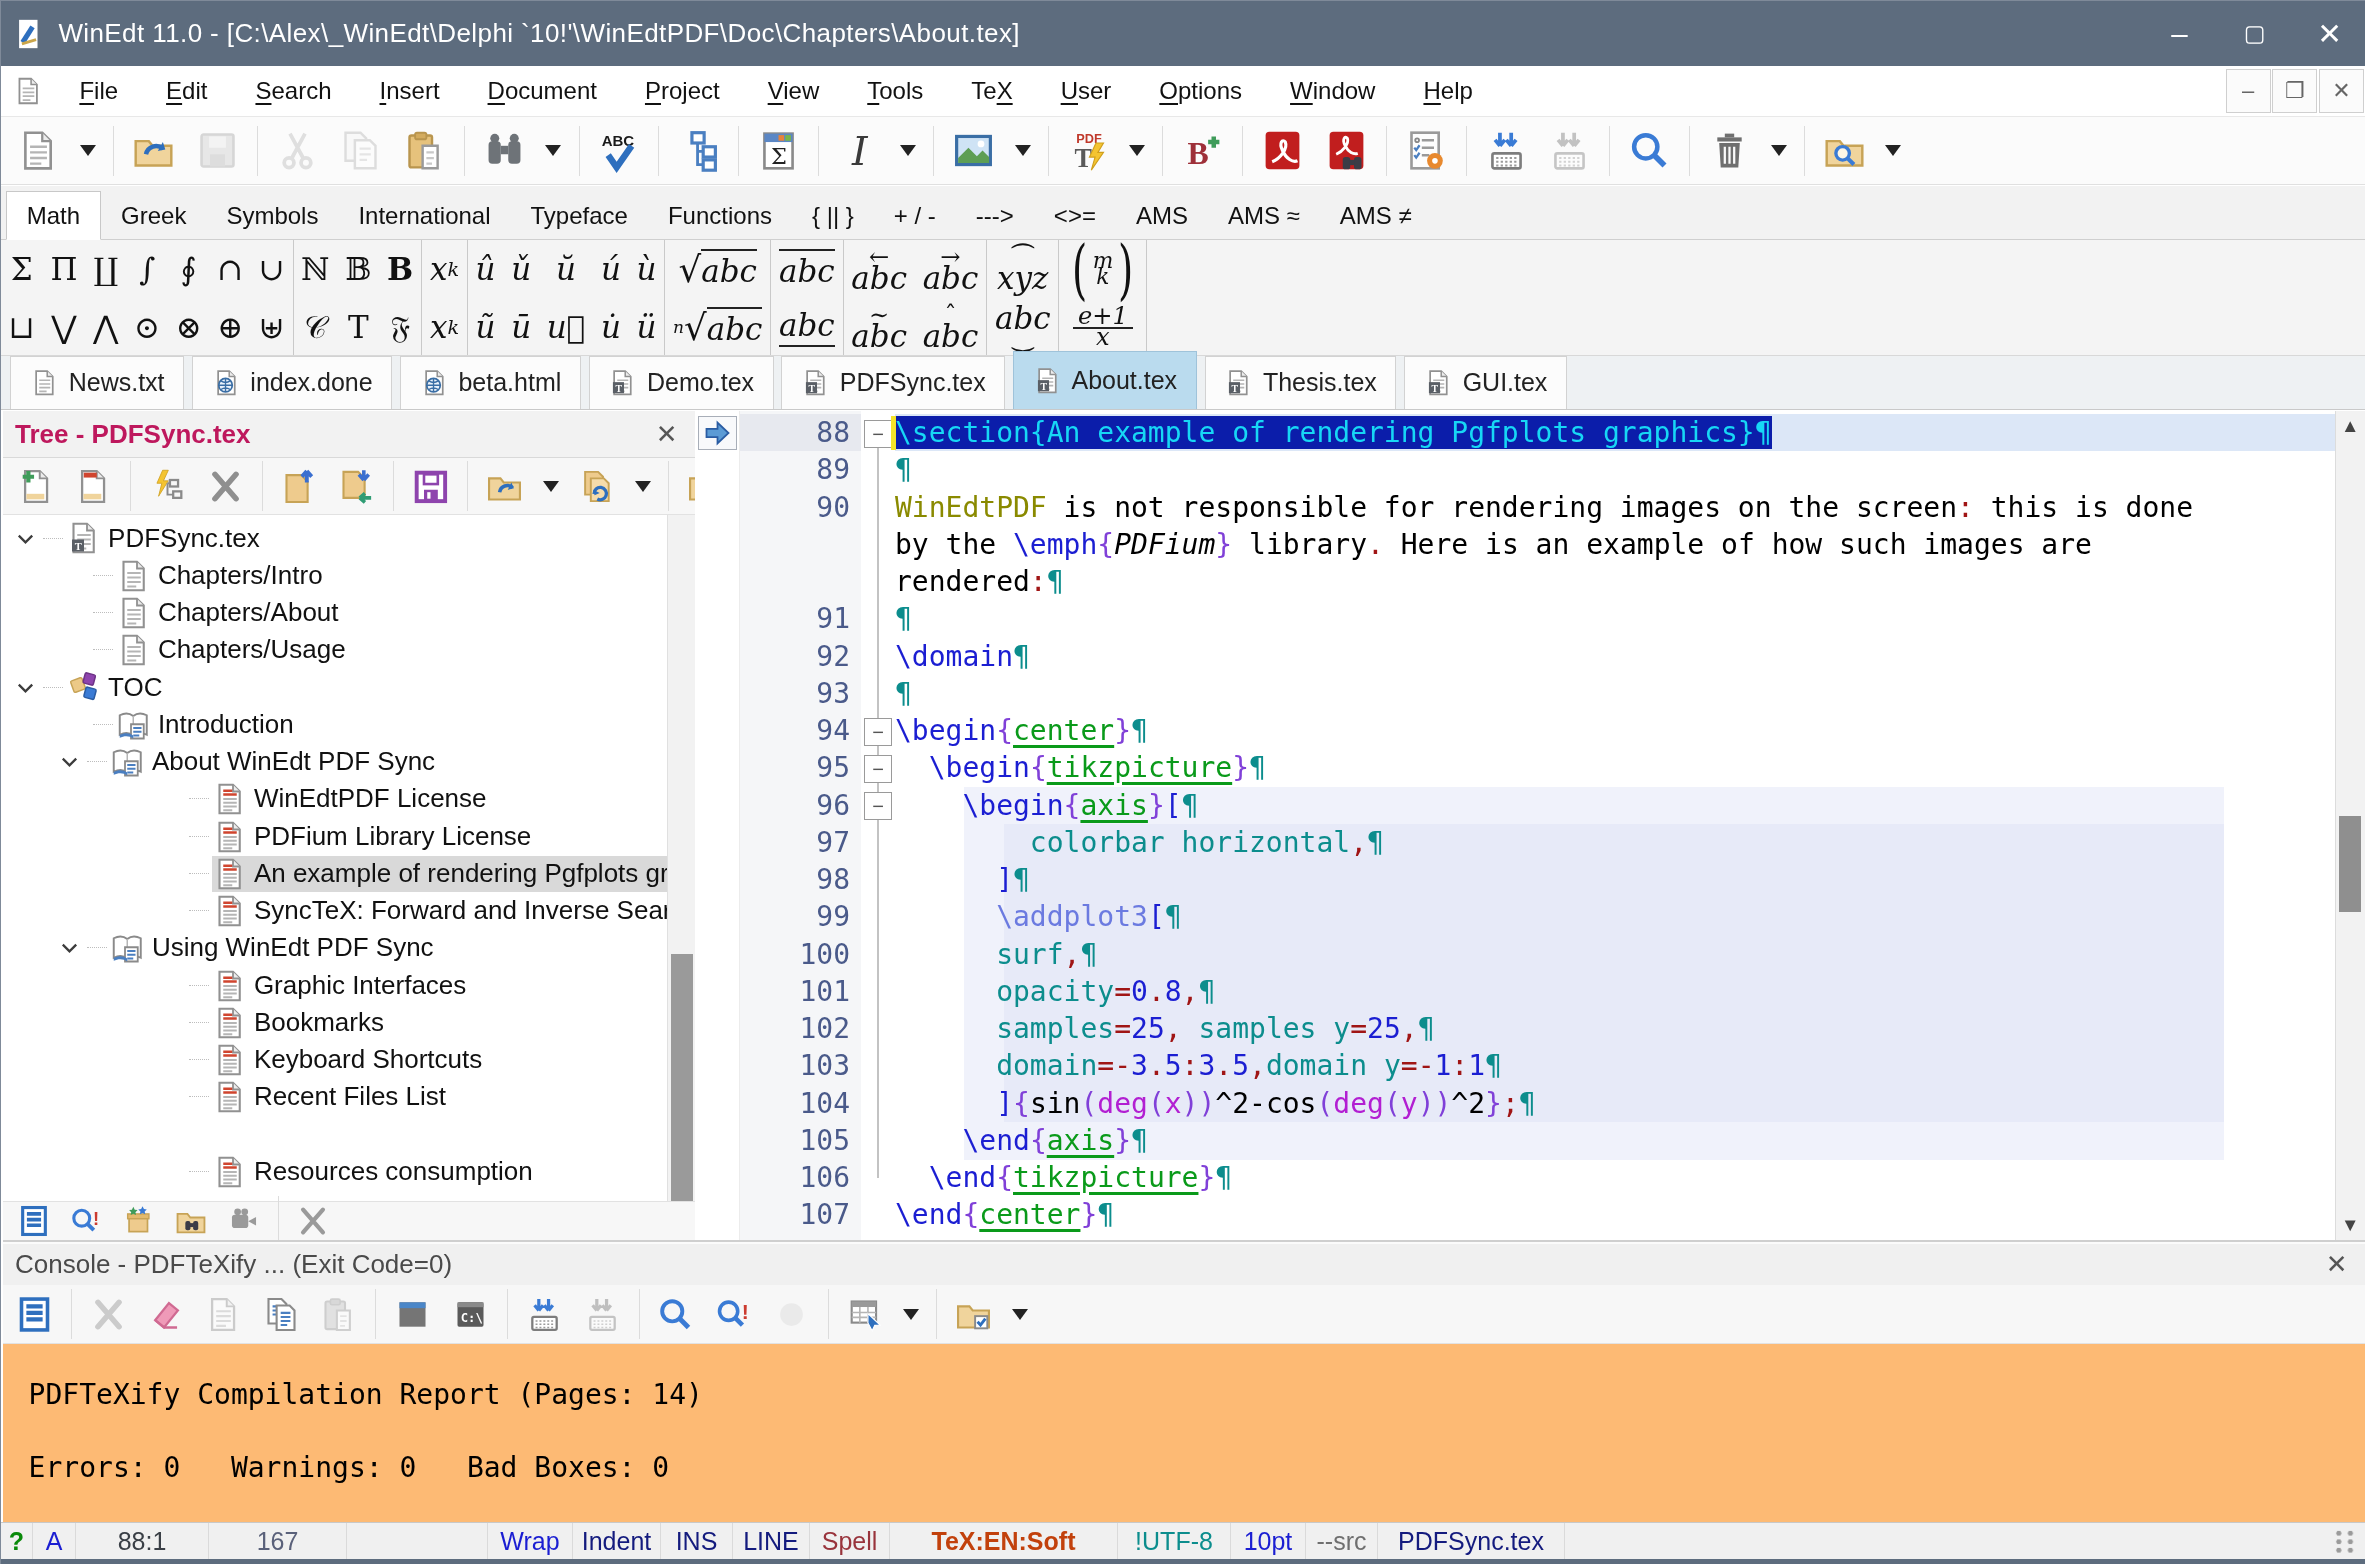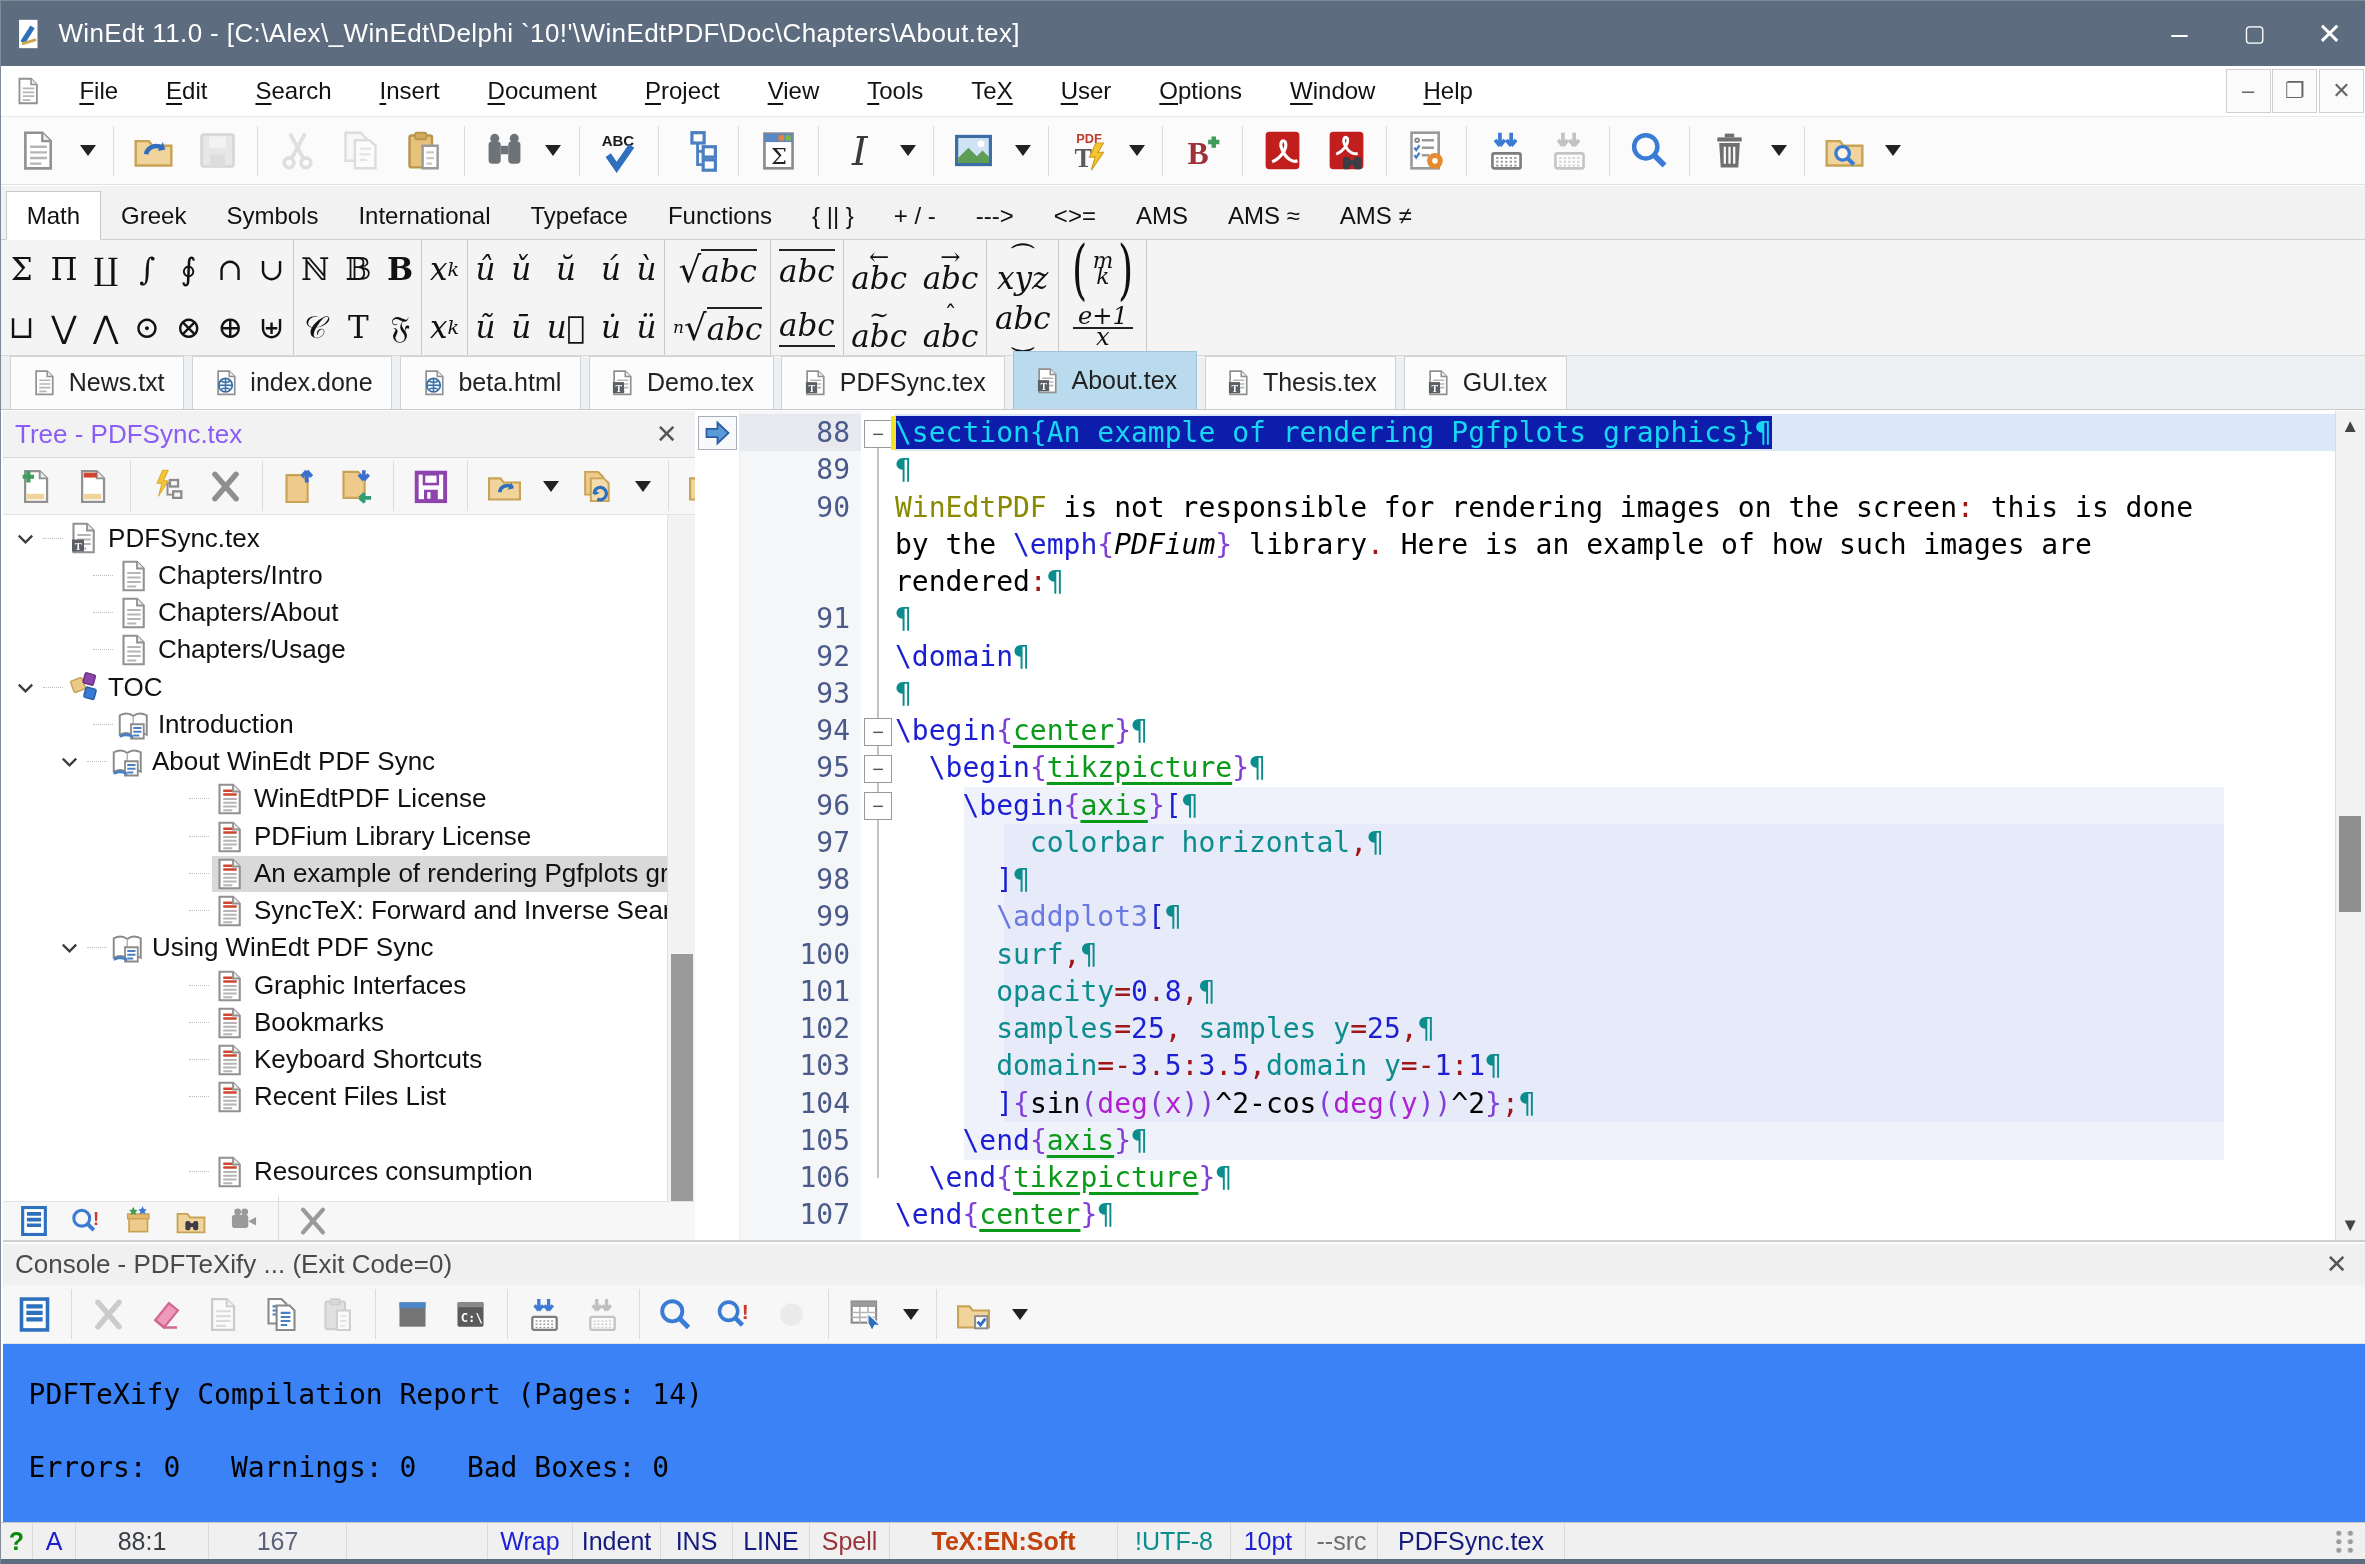--- a/index.html
+++ b/index.html
@@ -38,21 +38,21 @@
   .stackv .top{font-size:.78em;}
   .bigparen{font-size:2.1em;transform:scaleX(.6);font-weight:200;}
   .fracnum{border-bottom:2.3px solid #222;padding:0 4.7px 1.6px;}
   
   #doctabs{left:0;top:355px;width:2366px;height:54px;background:#eef1f3;border-bottom:0.8px solid #c9c9c9;display:flex;align-items:flex-end;padding-left:9.3px;}
   .dtab{display:flex;align-items:center;gap:9.3px;font-size:25px;color:#222;background:#fcfcfc;border:0.8px solid #d2d2d2;border-bottom:none;padding:6.2px 18.6px;margin-right:7.8px;height:40px;white-space:nowrap;}
   .dtab.active{background:#badbee;border-color:#9fc3da;height:45px;}
   
   #treepanel{left:1.6px;top:410px;width:692px;height:829px;background:#fff;border-right:0.8px solid #d5d5d5;}
   #treehdr{left:0;top:0;width:692px;height:47px;background:#f2f2f2;border-bottom:0.8px solid #d9d9d9;display:flex;align-items:center;}
-  #treehdr .t{font-size:26px;color:#8b5cf6;padding-left:12.4px;flex:1;}
+  #treehdr .t{font-size:26px;color:#be185d;padding-left:12.4px;flex:1;font-weight:bold;}
   .closex{font-size:26px;color:#555;padding:0 17px;}
   #treetb{left:0;top:47px;width:692px;height:57px;background:#f7f7f7;border-bottom:0.8px solid #e2e2e2;display:flex;align-items:center;padding-left:4.7px;}
   #treelist{left:0;top:104px;width:664px;height:686px;overflow:hidden;background:#fff;}
   .titem{position:absolute;height:37px;display:flex;align-items:center;font-size:26px;color:#111;white-space:nowrap;}
   .titem .lbl{padding:1.6px 7.8px 1.6px 6.2px;}
   .titem.selected .selwrap{background:#d9d9d9;}
   .selwrap{display:flex;align-items:center;}
   .chev{width:34px;display:flex;justify-content:center;flex:none;color:#333;}
   .dots{width:20px;border-top:1.6px dotted #bdbdbd;margin-right:3.1px;flex:none;}
   #treesb{left:664px;top:104px;width:28px;height:686px;background:#f2f2f2;border-left:0.8px solid #e0e0e0;}
@@ -77,21 +77,21 @@
   .blockbg.inner{background:#e7eaf8;}
   .caret{position:absolute;width:4.7px;height:34px;background:#f4e32a;}
   #esb{position:absolute;right:0;top:0;width:29.5px;height:829px;background:#f2f2f2;border-left:0.8px solid #dcdcdc;}
   #esb .thumb{position:absolute;left:3.1px;width:22px;background:#8f8f8f;}
   .sbarrow{position:absolute;left:0;width:29.5px;height:29.5px;display:flex;align-items:center;justify-content:center;color:#444;font-size:18.6px;}
   
   #console{left:1.6px;top:1239px;width:2362px;height:283px;background:#fbfbfb;border-top:2.3px solid #cfcfcf;}
   #conshdr{left:0;top:1.6px;width:2362px;height:42px;background:#f0f0f0;border-bottom:0.8px solid #ddd;display:flex;align-items:center;}
   #conshdr .t{font-size:26px;color:#4a4a4a;padding-left:12.4px;flex:1;}
   #constb{left:0;top:43px;width:2362px;height:59px;background:#f7f7f7;border-bottom:0.8px solid #e2e2e2;display:flex;align-items:center;padding-left:3.1px;}
-  #consout{left:0;top:102px;width:2362px;height:180px;background:#3b82f6;font-family:"DejaVu Sans Mono",monospace;font-size:28px;color:#000;white-space:pre;}
+  #consout{left:0;top:102px;width:2362px;height:180px;background:#fdba74;font-family:"DejaVu Sans Mono",monospace;font-size:28px;color:#000;white-space:pre;}
   #consout .cline{position:absolute;left:26px;}
   
   #statusbar{left:0;top:1521px;width:2366px;height:37px;background:#f0f0f0;border-top:0.8px solid #c8c8c8;display:flex;}
   .scell{height:37px;display:flex;align-items:center;justify-content:center;font-size:25px;border-right:0.8px solid #dadada;white-space:nowrap;}
   #winbottom{left:0;top:1558px;width:2366px;height:6.2px;background:#5d6c7e;}
 </style>
 </head>
 <body>
 
 <div class="win">

